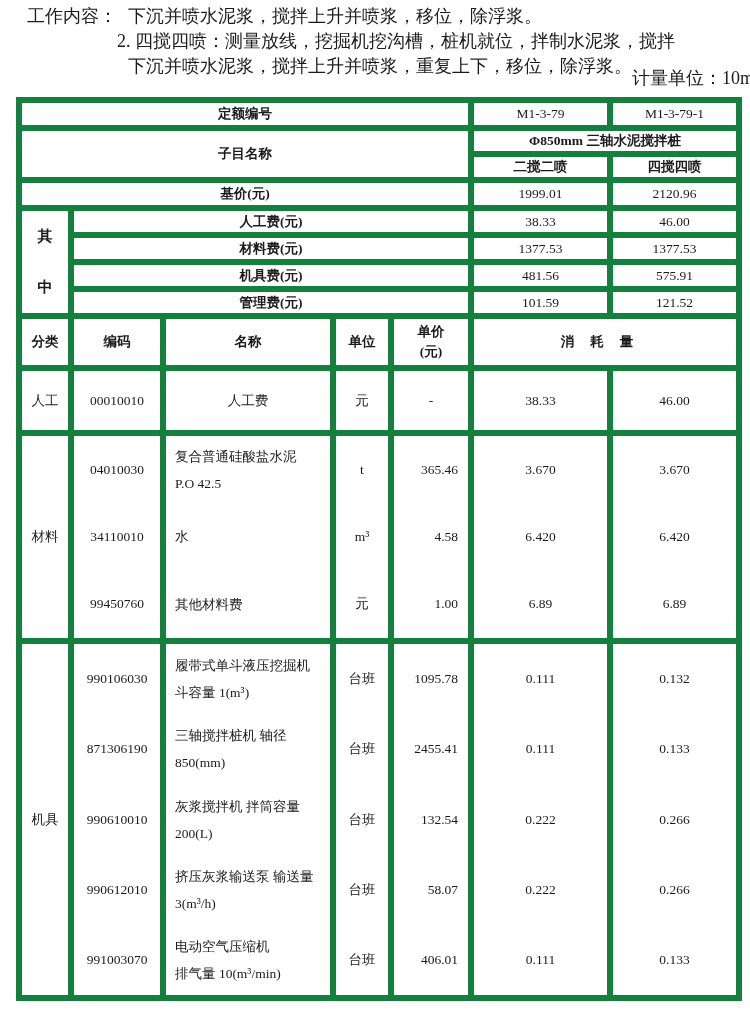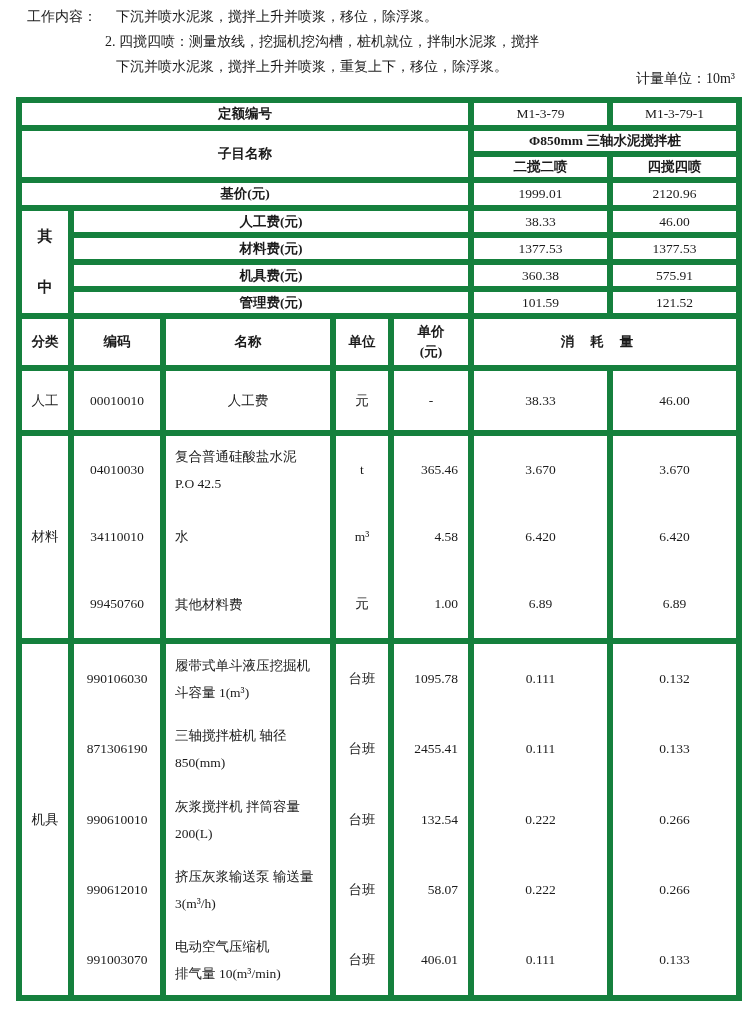--- a/index.html
+++ b/index.html
@@ -8,21 +8,21 @@
     width:750px;height:1010px;
     background:#ffffff;
     font-family:"Liberation Serif","DejaVu Serif",serif;
     color:#1b1b1b;
     overflow:hidden;
   }
   
   .wc{
     position:absolute;top:4px;left:27px;right:15px;
     display:flex;
-    font-size:14px;line-height:25px;
+    font-size:18px;line-height:25px;
   }
   .wc-label{flex:0 0 78px;white-space:nowrap;}
   .wc-body{flex:1;}
   .wc-line{white-space:nowrap;}
   .wc-line.indent{padding-left:11px;}
   .wc-last{display:flex;justify-content:space-between;}
   .unit-note{white-space:nowrap;margin-top:12px;}
   
   table.quota{
     position:absolute;top:97px;left:16px;
@@ -127,21 +127,21 @@
       <td>38.33</td>
       <td>46.00</td>
     </tr>
     <tr style="height:26px">
       <td colspan="4" class="fee-label">材料费(元)</td>
       <td>1377.53</td>
       <td>1377.53</td>
     </tr>
     <tr style="height:26px">
       <td colspan="4" class="fee-label">机具费(元)</td>
-      <td>360.38</td>
+      <td>481.56</td>
       <td>575.91</td>
     </tr>
     <tr style="height:26px">
       <td colspan="4" class="fee-label">管理费(元)</td>
       <td>101.59</td>
       <td>121.52</td>
     </tr>
 
     <tr style="height:52px">
       <td class="b fs145 thick">分类</td>

